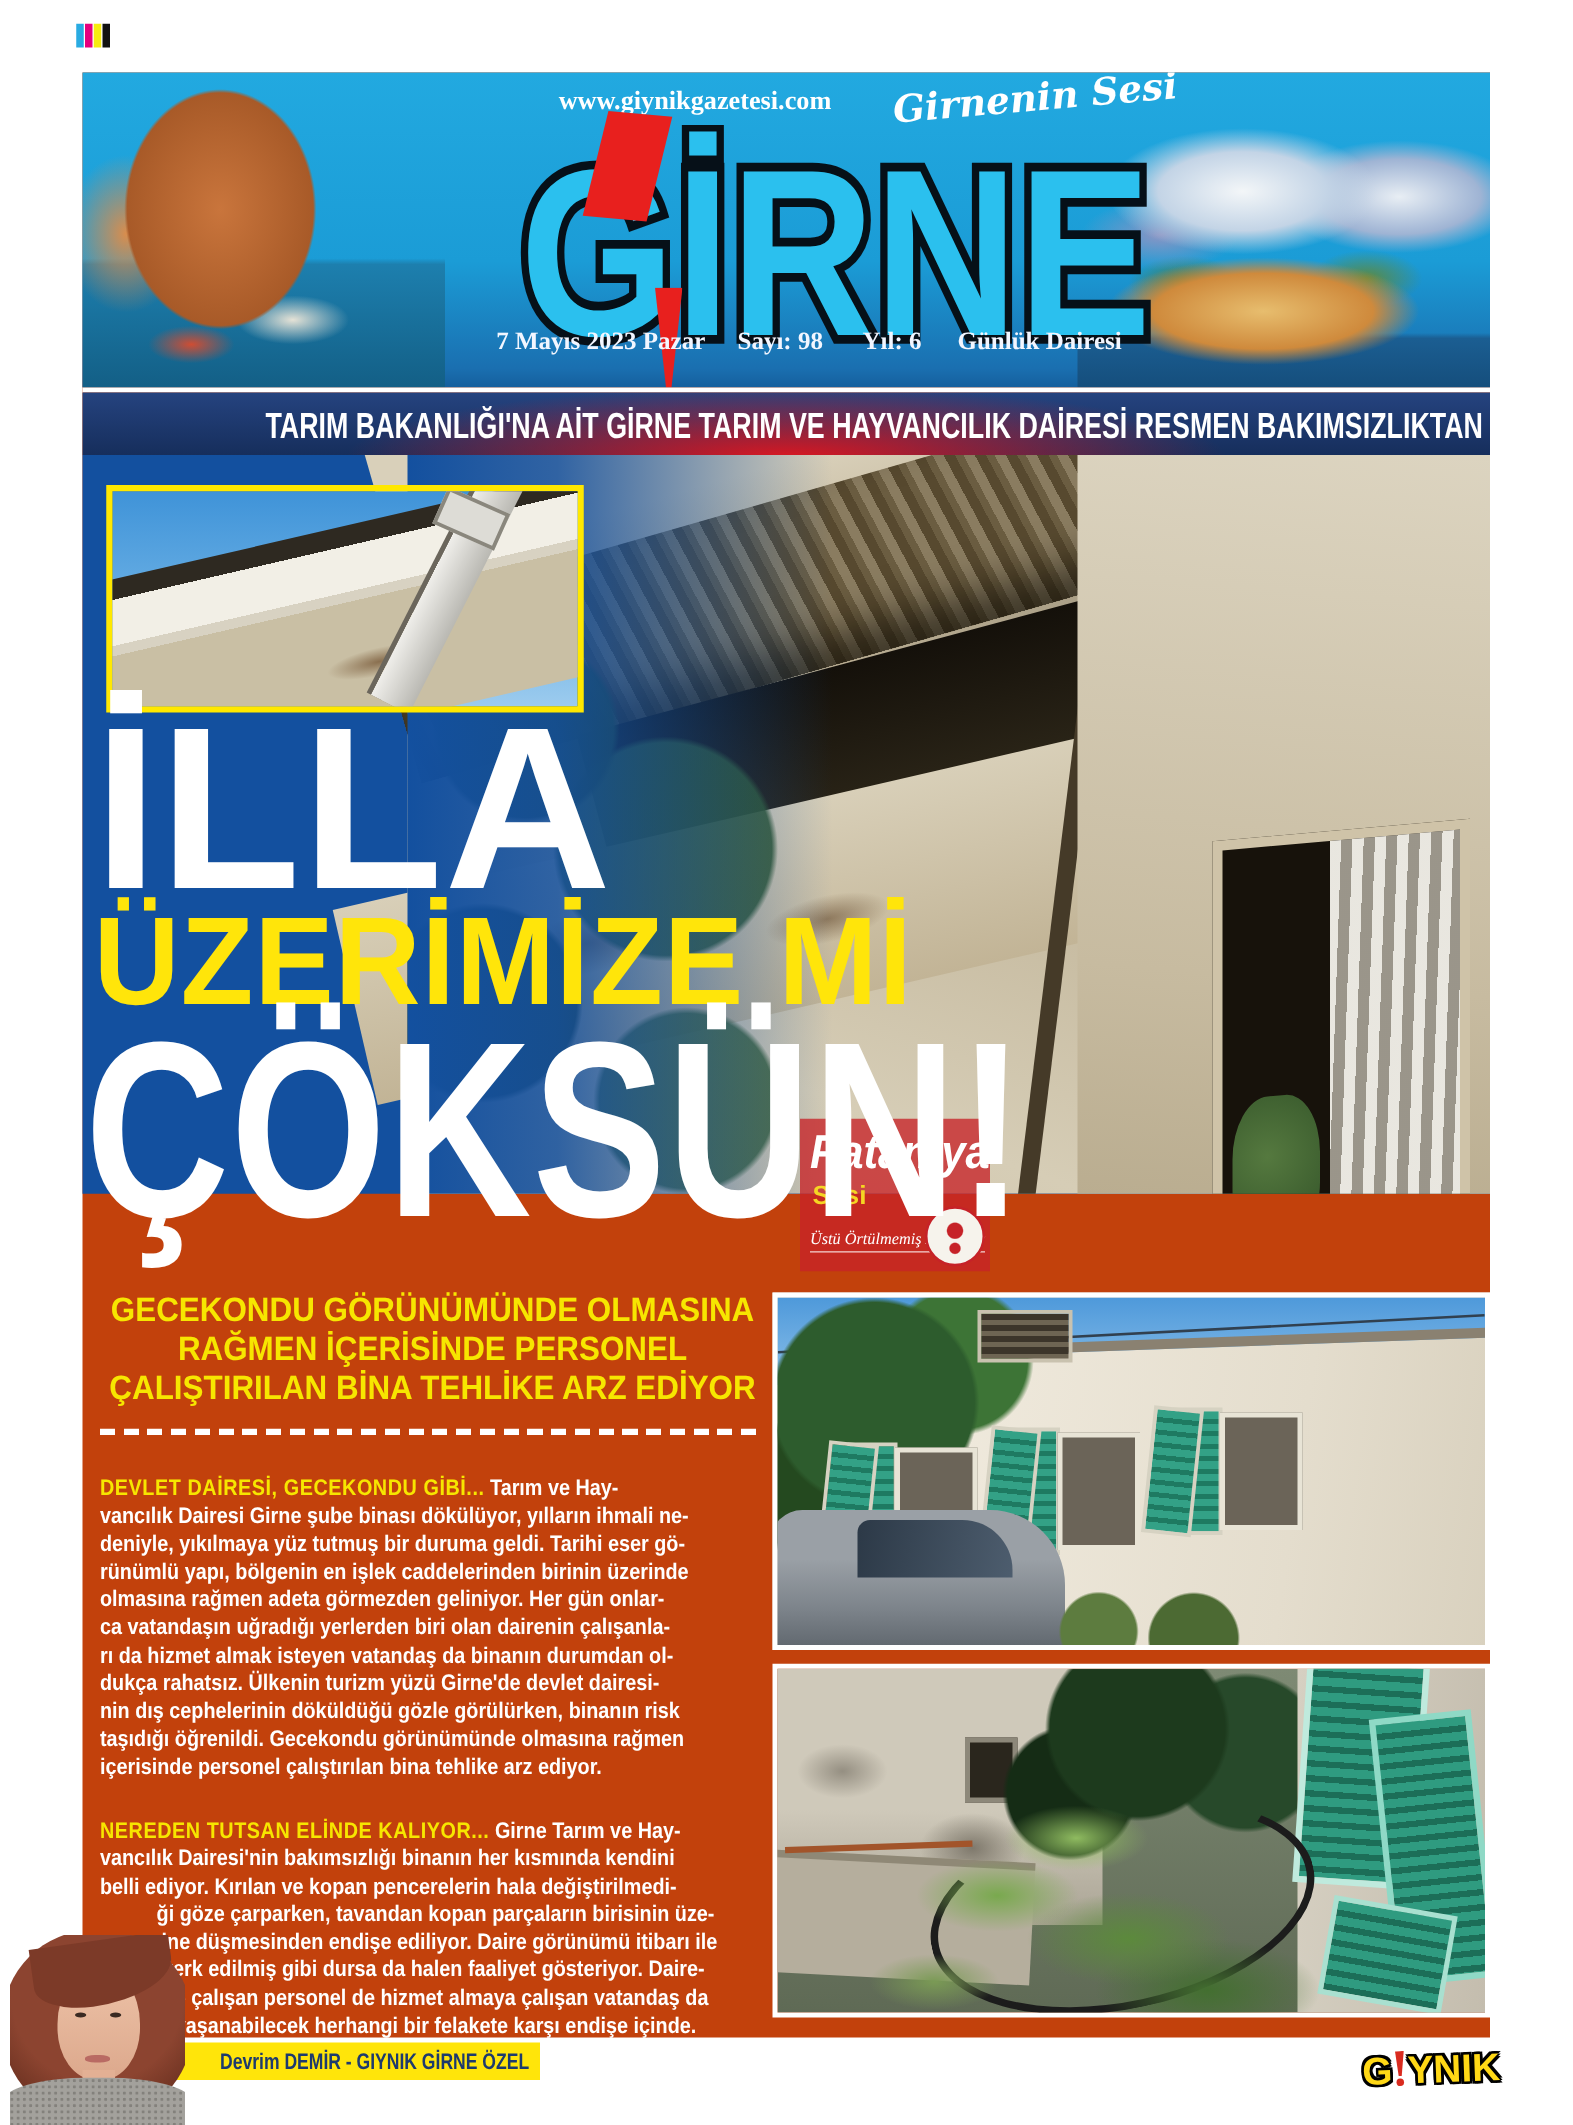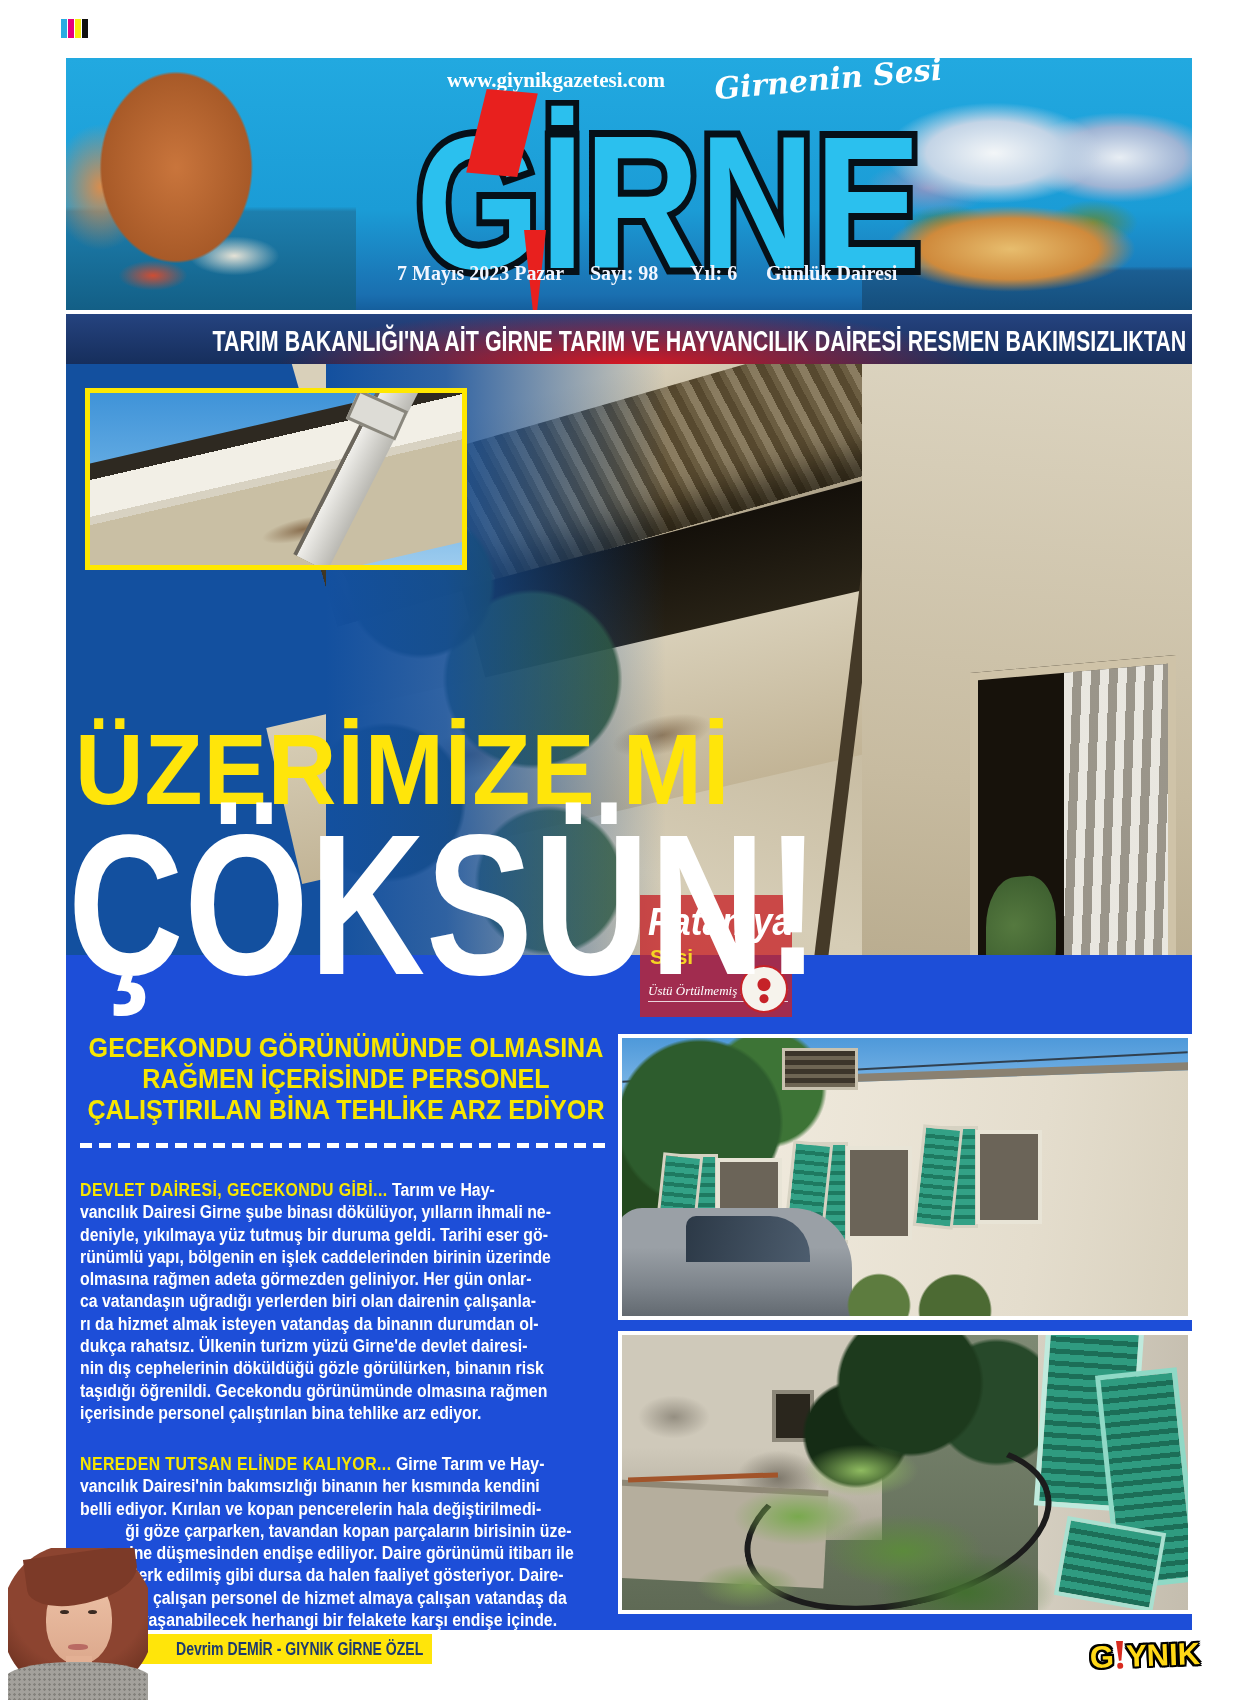--- a/index.html
+++ b/index.html
@@ -4,21 +4,21 @@
 <style>
   html,body{margin:0;padding:0;}
   body{width:1258px;height:1700px;position:relative;overflow:hidden;background:#fff;
        font-family:"Liberation Sans",sans-serif;}
 
   
   .reg{position:absolute;left:61px;top:19px;display:flex;gap:1px;}
   .reg i{display:block;width:6px;height:19px;}
 
   
-  .sheet{position:absolute;left:66px;top:58px;width:1126px;height:1572px;background:#1d4ed8;overflow:visible;}
+  .sheet{position:absolute;left:66px;top:58px;width:1126px;height:1572px;background:#c2410c;overflow:visible;}
 
   
   .masthead{position:absolute;left:0;top:0;width:1126px;height:252px;overflow:hidden;
             background:linear-gradient(180deg,#22a9e0 0%,#1b9cd6 60%,#1a6fb0 94%,#155f9d 100%);}
   .scene{position:absolute;}
   .scene-left{left:0;top:6px;width:290px;height:246px;background:
     radial-gradient(ellipse 120px 150px at 38% 42%,#c9753c 0%,#a85a28 62%,rgba(168,90,40,0) 64%),
     radial-gradient(ellipse 70px 90px at 12% 50%,#d98d4d 0%,rgba(217,141,77,0) 70%),
     radial-gradient(ellipse 60px 26px at 58% 78%,#e5e2d6 0%,rgba(229,226,214,0) 75%),
     radial-gradient(ellipse 46px 20px at 30% 86%,#cf4d33 0%,rgba(207,77,51,0) 75%),
@@ -265,20 +265,21 @@
       <div class="hp-fade"></div>
     </div>
   </div>
 
   <div class="inset">
     <div class="in-roof"></div>
     <div class="in-gutter"></div>
     <div class="in-cap"></div>
   </div>
 
+  <div class="hl hl1">İLLA</div>
   <div class="hl hl2">ÜZERİMİZE Mİ</div>
   <div class="hl hl3">ÇÖKSÜN!</div>
 
   <div class="watermark">
     <div class="wm-band"></div>
     <div class="wm-name">Pataniya</div>
     <div class="wm-type">Sesi</div>
     <div class="wm-slogan">Üstü Örtülmemiş Haberler</div>
     <div class="wm-stamp"></div>
   </div>

